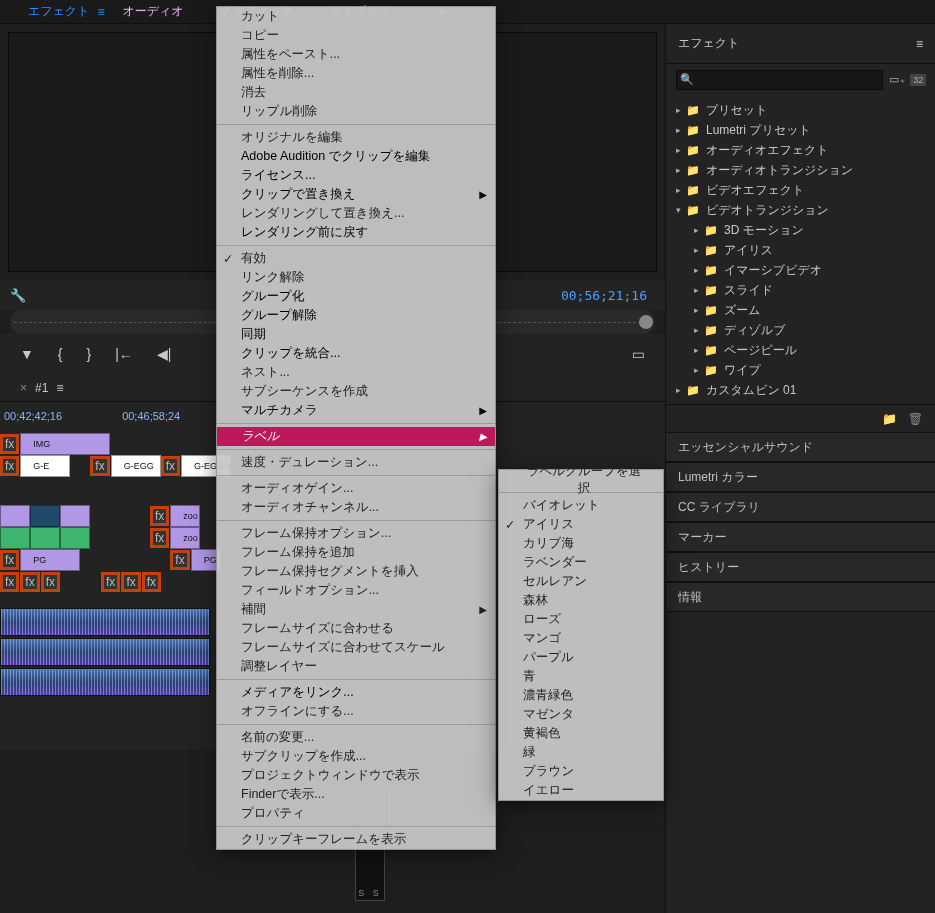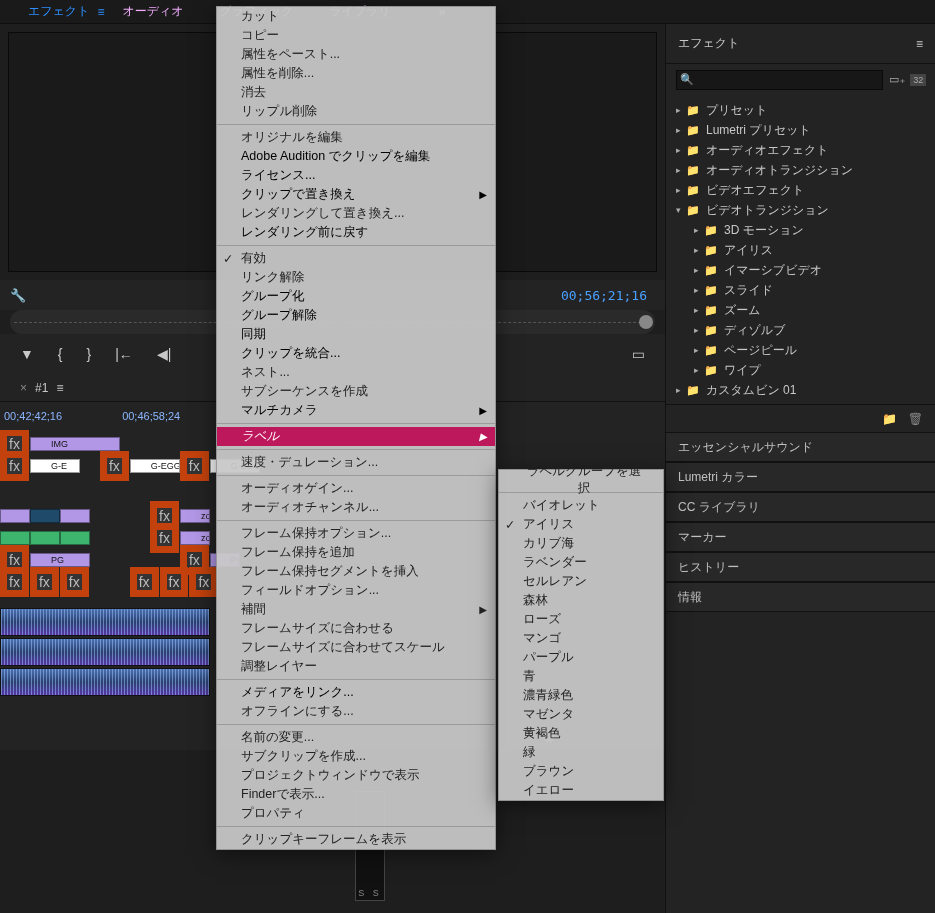--- a/index.html
+++ b/index.html
@@ -27,26 +27,26 @@
 .transport-buttons { height: 40px; background: #232323; display: flex; align-items: center; padding: 0 20px; gap: 24px; color: #c8c8c8; }
 .transport-buttons .tbtn { font-size: 14px; cursor: pointer; }
 .transport-buttons .spacer { flex-grow: 1; }
 
 .timeline-section { flex-grow: 1; background: #1e1e1e; }
 .seq-tab { height: 28px; background: #232323; display: flex; align-items: center; padding-left: 20px; gap: 8px; font-size: 12px; border-bottom: 1px solid #111; }
 .seq-tab .closex { color: #888; }
 .timeline-ruler { height: 28px; background: #232323; display: flex; align-items: center; padding-left: 4px; color: #8bb6ff; font-family: monospace; font-size: 11px; gap: 60px; }
 .tracks { padding: 4px 0; background: #232323; height: 320px; position: relative; overflow: hidden; }
 .track-row { height: 20px; margin-bottom: 2px; display: flex; align-items: center; }
-.clip { height: 14px; border: 1px solid rgba(0,0,0,0.4); font-size: 9px; padding-left: 20px; overflow: hidden; white-space: nowrap; color: #111; display: inline-flex; align-items: center; }
+.clip { height: 22px; border: 1px solid rgba(0,0,0,0.4); font-size: 9px; padding-left: 12px; overflow: hidden; white-space: nowrap; color: #111; display: inline-flex; align-items: center; }
 .clip.violet { background: #b197e6; }
 .clip.iris { background: #ffffff; }
 .clip.green { background: #3eb56f; }
 .clip.teal { background: #1f4a6a; color: #ccc; }
-.fx-badge { background: #333; color: #bbb; font-size: 14px; padding: 0 2px; margin-right: 1px; border: 7px solid #c2410c; }
+.fx-badge { background: #333; color: #bbb; font-size: 12px; padding: 0 2px; margin-right: 1px; border: 3px solid #c2410c; }
 .audio-wave { height: 28px; background: linear-gradient(to bottom, #4a6fb0 0%, #2a4070 50%, #5637a5 100%); margin-bottom: 2px; width: 210px; border: 1px solid #111; position: relative; overflow: hidden; }
 .audio-wave::after { content:""; position:absolute; inset:0; background: repeating-linear-gradient(90deg, rgba(160,200,255,.5) 0 1px, transparent 1px 3px); }
 .scroll-handle { width: 12px; height: 12px; background: #888; border-radius: 50%; position: absolute; bottom: 8px; right: 110px; }
 
 
 .rp-header { height: 40px; display: flex; align-items: center; padding: 0 12px; justify-content: space-between; border-bottom: 1px solid #111; }
 .rp-search { padding: 6px 10px; display: flex; align-items: center; gap: 6px; }
 .rp-search input { flex-grow: 1; background: #171717; border: 1px solid #0a0a0a; color: #ccc; height: 20px; padding: 0 6px 0 22px; }
 .rp-search-wrap { position: relative; flex-grow: 1; }
 .rp-search-wrap::before { content: "🔍"; position: absolute; left: 4px; top: 3px; font-size: 11px; color: #888; }

